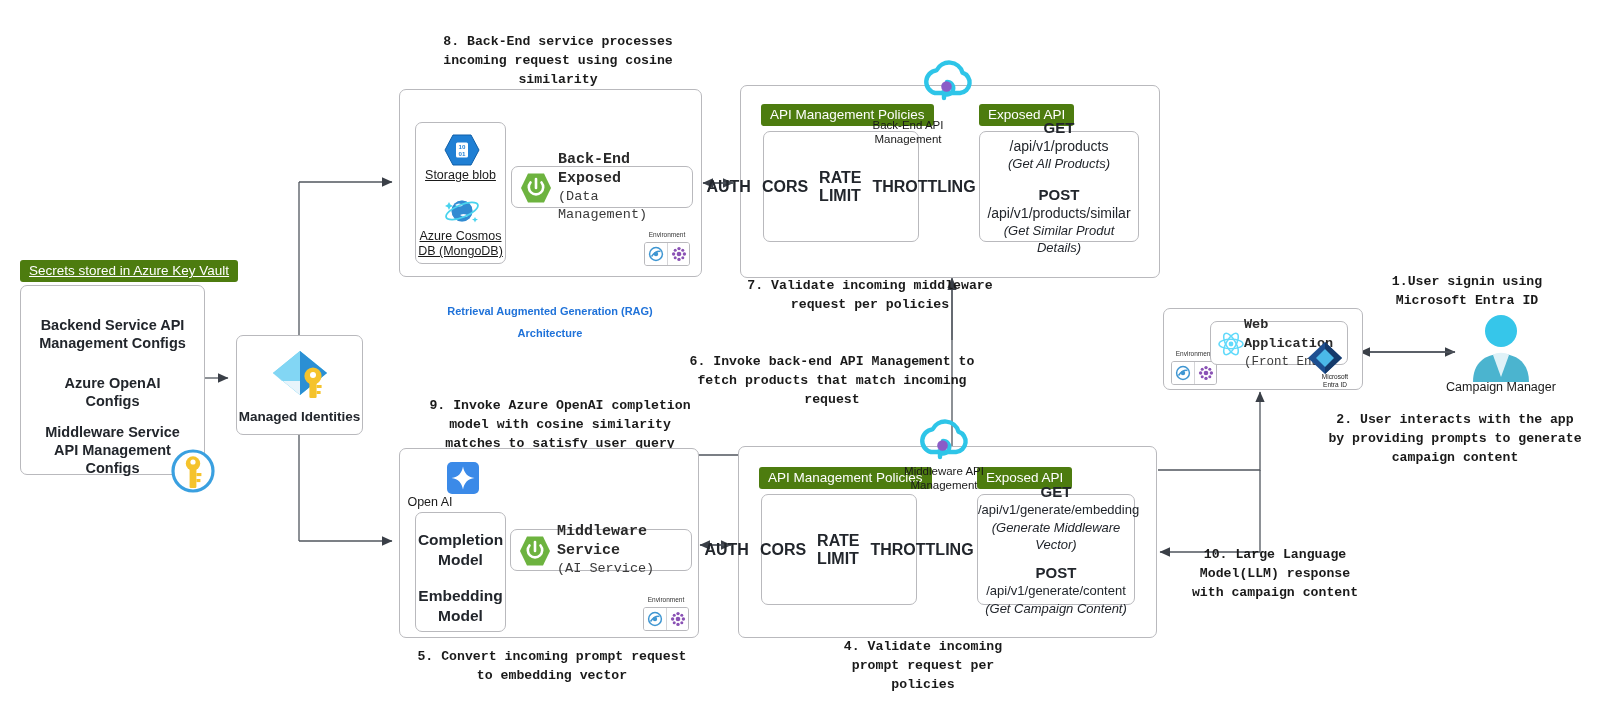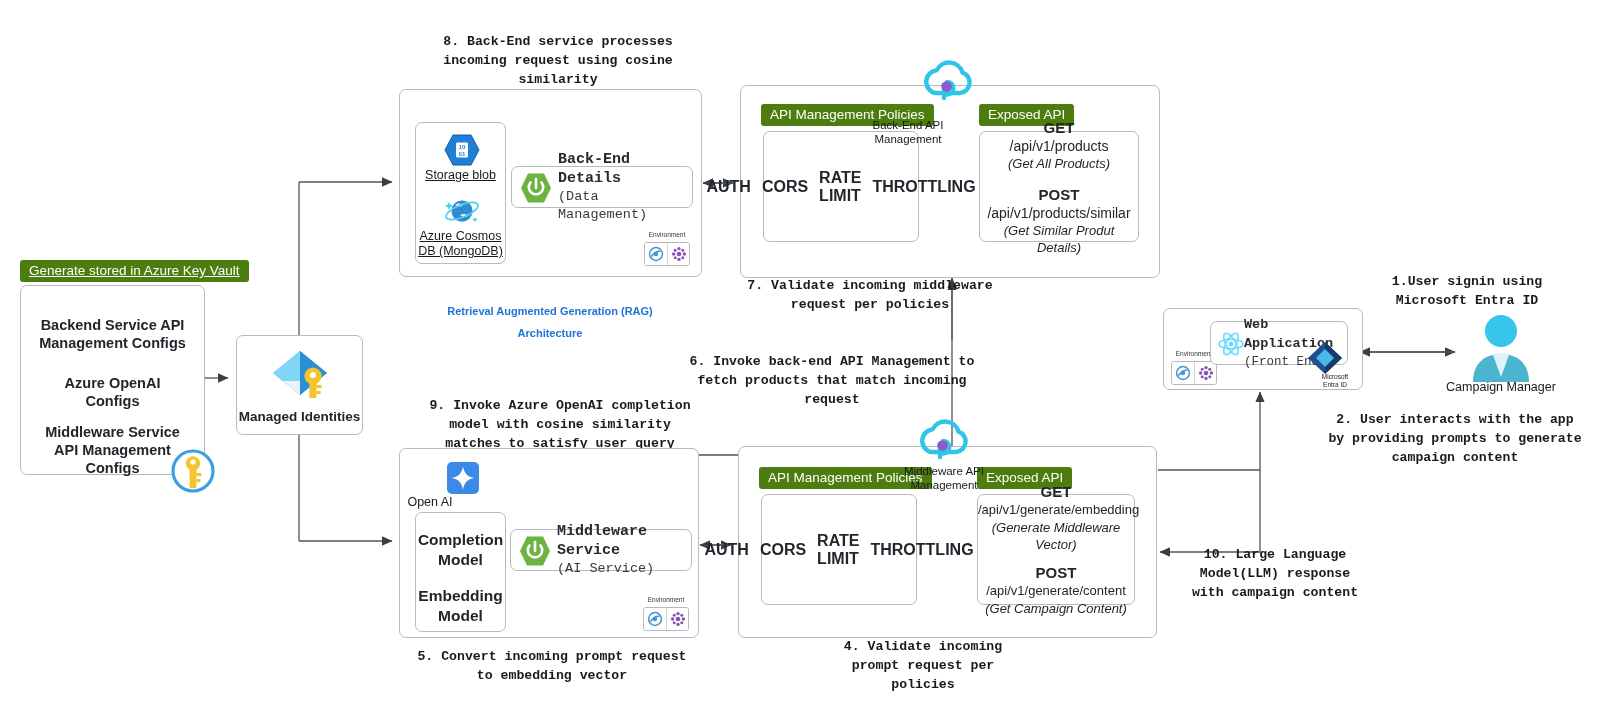--- a/index.html
+++ b/index.html
@@ -224,21 +224,21 @@
 
     <div class="svc-box" style="left:111px; top:76px; width:182px; height:42px;">
       <div class="abs" style="left:8px; top:5px; width:32px; height:32px;">
         <svg width="32" height="32" viewBox="0 0 32 32">
           <polygon points="8,1.5 24,1.5 31,16 24,30.5 8,30.5 1,16" fill="#6db33f"></polygon>
           <path d="M16,7 v9" stroke="#ffffff" stroke-width="2.6" stroke-linecap="round"></path>
           <path d="M10.5,10.5 a7.2,7.2 0 1,0 11,0" stroke="#ffffff" stroke-width="2.6" fill="none" stroke-linecap="round"></path>
         </svg>
       </div>
       <div class="svc-text" style="margin-left:34px;">
-        <div class="svc-title">Back-End Details</div>
+        <div class="svc-title">Back-End Exposed</div>
         <div class="svc-sub">(Data Management)</div>
       </div>
     </div>
 
     <div class="env-badge" style="left:244px; top:152px;">
       <div class="env-cap">Environment</div>
       <div class="env-cells">
         <div class="env-cell">
           <svg width="16" height="16" viewBox="0 0 16 16">
             <circle cx="8" cy="8" r="6.4" fill="none" stroke="#3f96d2" stroke-width="1.5"></circle>
@@ -301,21 +301,21 @@
   <div class="abs" style="left:918px; top:55px; width:60px; height:50px;">
     <svg width="60" height="50" viewBox="0 0 60 50">
       <path d="M17,38 a11.5,11.5 0 0,1 1.5,-22.6 a14,14 0 0,1 26,2.2 a10.5,10.5 0 0,1 -2.5,20.4 z" fill="none" stroke="#2ec5e8" stroke-width="4.4" stroke-linejoin="round"></path>
       <path d="M29,27 a6.2,6.2 0 1,1 -3,11.6 l0,4.5" fill="none" stroke="#2ec5e8" stroke-width="4.4" stroke-linecap="round"></path>
       <circle cx="28.5" cy="31.5" r="5.3" fill="#8b5cc7"></circle>
     </svg>
   </div>
   <div class="apim-cap" style="left:863px; top:106px; white-space:pre-line;margin-top:12px;">Back-End API
 Management</div>
 
-  <div class="pill underline" style="left:20px; top:260px;">Generate stored in Azure Key Vault</div>
+  <div class="pill underline" style="left:20px; top:260px;">Secrets stored in Azure Key Vault</div>
 
   <div class="container-box" style="left:20px; top:285px; width:185px; height:190px;">
     <div class="kv-label" style="left:0; top:30px; white-space:pre-line;">Backend Service API
 Management Configs</div>
     <div class="kv-label" style="left:0; top:88px; white-space:pre-line;">Azure OpenAI
 Configs</div>
     <div class="kv-label" style="left:0; top:137px; white-space:pre-line;">Middleware Service
 API Management
 Configs</div>
   </div>

